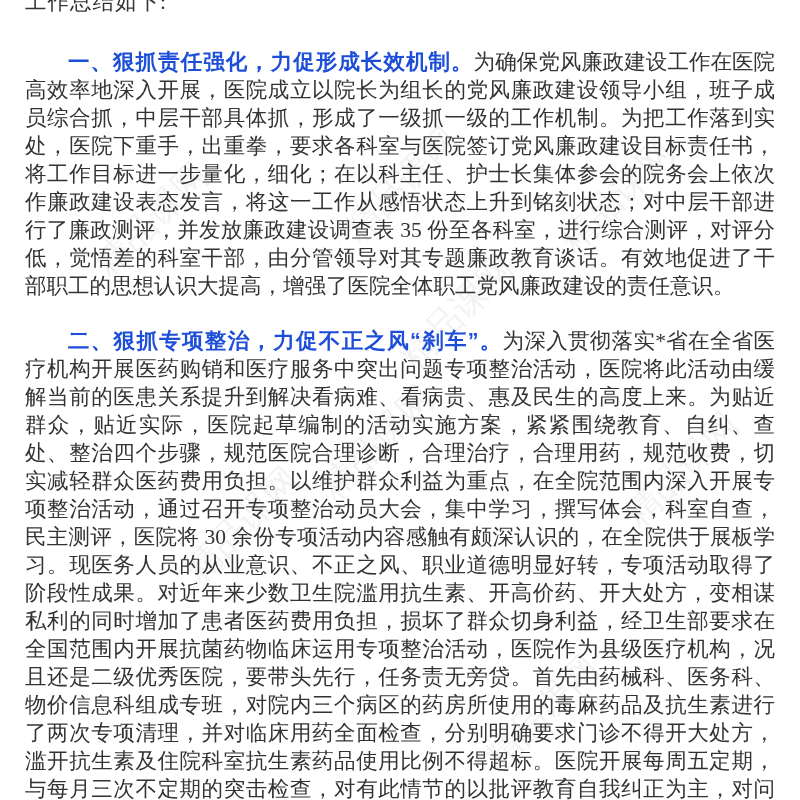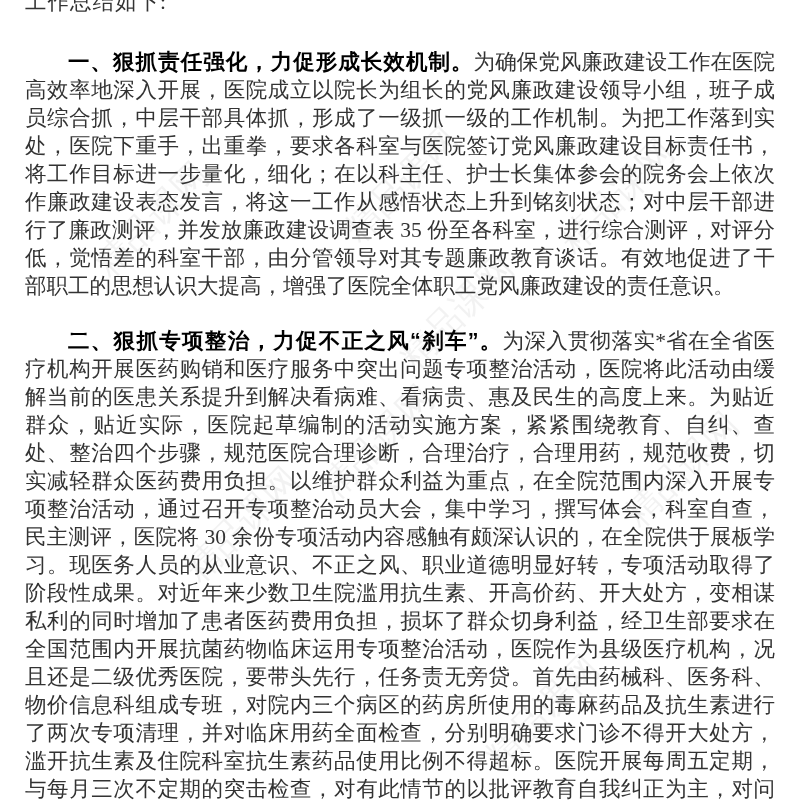--- a/index.html
+++ b/index.html
@@ -39,21 +39,21 @@
   p.para {
     margin: 0;
     text-indent: 2em;
     text-align: justify;
   }
   p.para-1 { margin-top: 32px; }
   p.para-2 { margin-top: 27px; }
   .para-heading {
     font-family: "Liberation Sans", "DejaVu Sans", sans-serif;
     font-weight: bold;
-    color: #000000;
+    color: #1d4ed8;
     letter-spacing: 1px;
   }
   .para-body {
     font-weight: normal;
   }
   
   .wm {
     position: absolute;
     font-family: "Liberation Sans", "DejaVu Sans", sans-serif;
     font-size: 36px;

